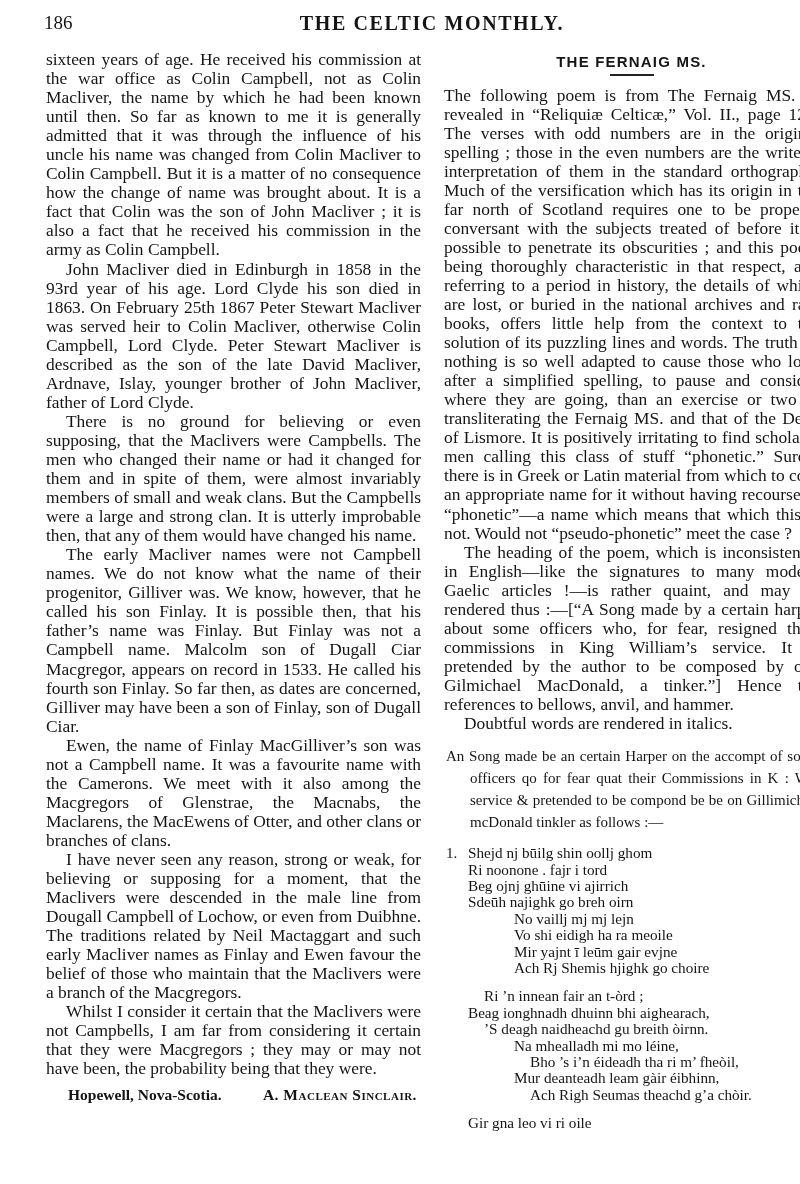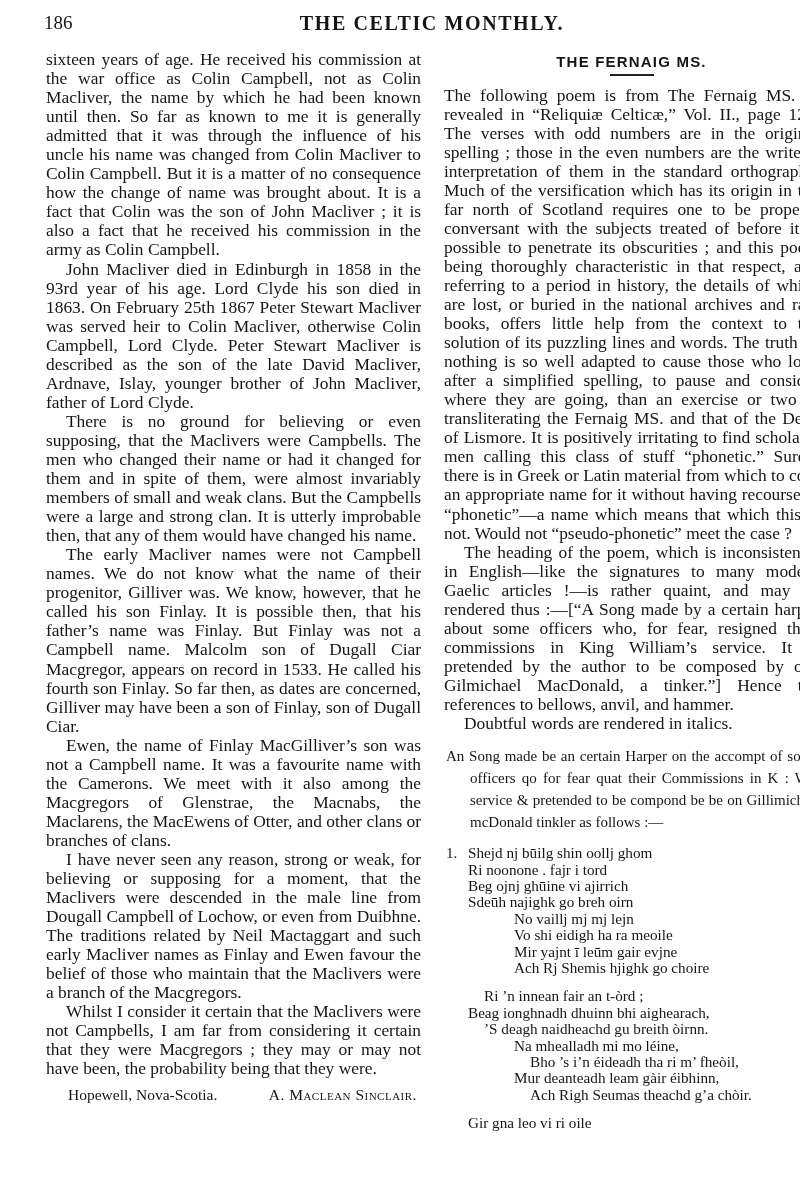--- a/index.html
+++ b/index.html
@@ -20,21 +20,21 @@
     font-weight: bold; letter-spacing: 1.6px; font-size: 20px;
   }
   .col { position: absolute; top: 50px; font-size: 17.4px; line-height: 19.05px; text-align: justify; }
   .col-left { left: 14px; width: 375px; }
   .col-right { left: 412px; width: 375px; top: 52px; }
   .col p { margin: 0; text-indent: 0; hyphens: manual; }
   .col p.indent { text-indent: 20px; }
   .col p.first { text-indent: 0; }
   .signature {
     display: flex; justify-content: space-between; margin-top: 6px;
-    font-size: 15.5px; padding-left: 22px; padding-right: 4px;
+    font-size: 15.5px; padding-left: 22px; padding-right: 4px; font-weight: bold;
   }
   .sc { font-variant: small-caps; letter-spacing: 0.5px; }
   .article-title {
     text-align: center; font-family: "Liberation Sans", "DejaVu Sans", sans-serif;
     font-weight: bold; font-size: 15px; letter-spacing: 1.2px; margin: 0;
     line-height: 20px;
   }
   .title-rule { width: 44px; height: 1.5px; background: #222; margin: 2px auto 10px; }
   .heading-block {
     font-size: 15px; line-height: 22px; margin-top: 12px;

